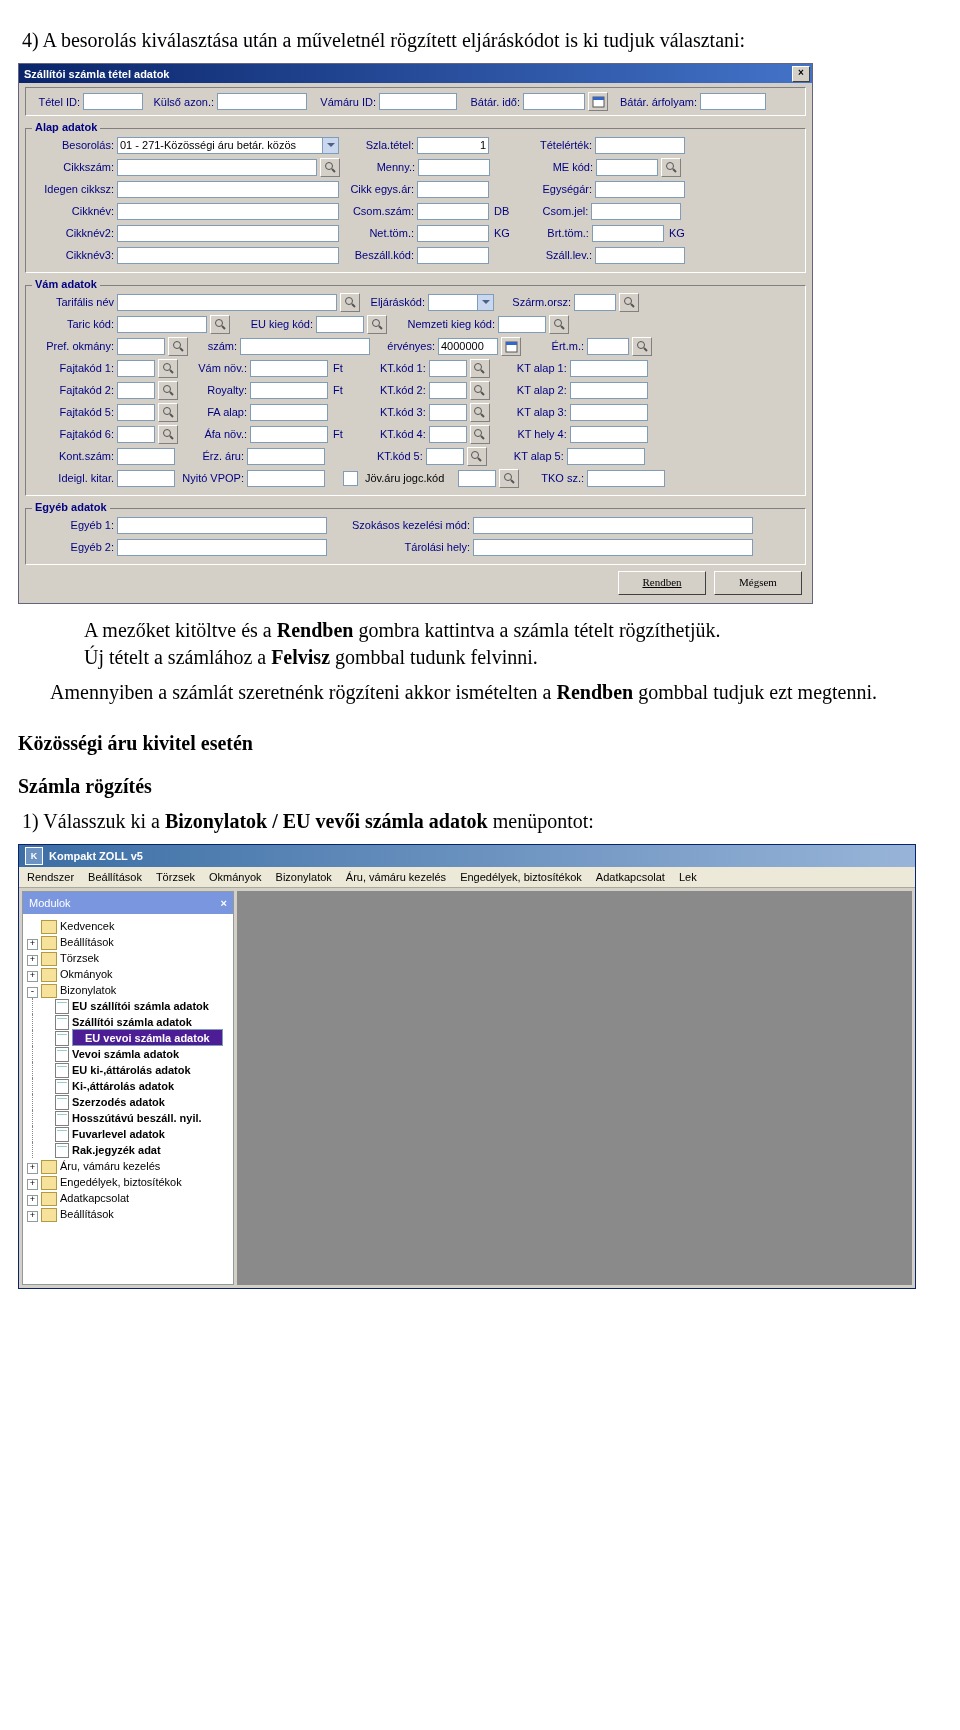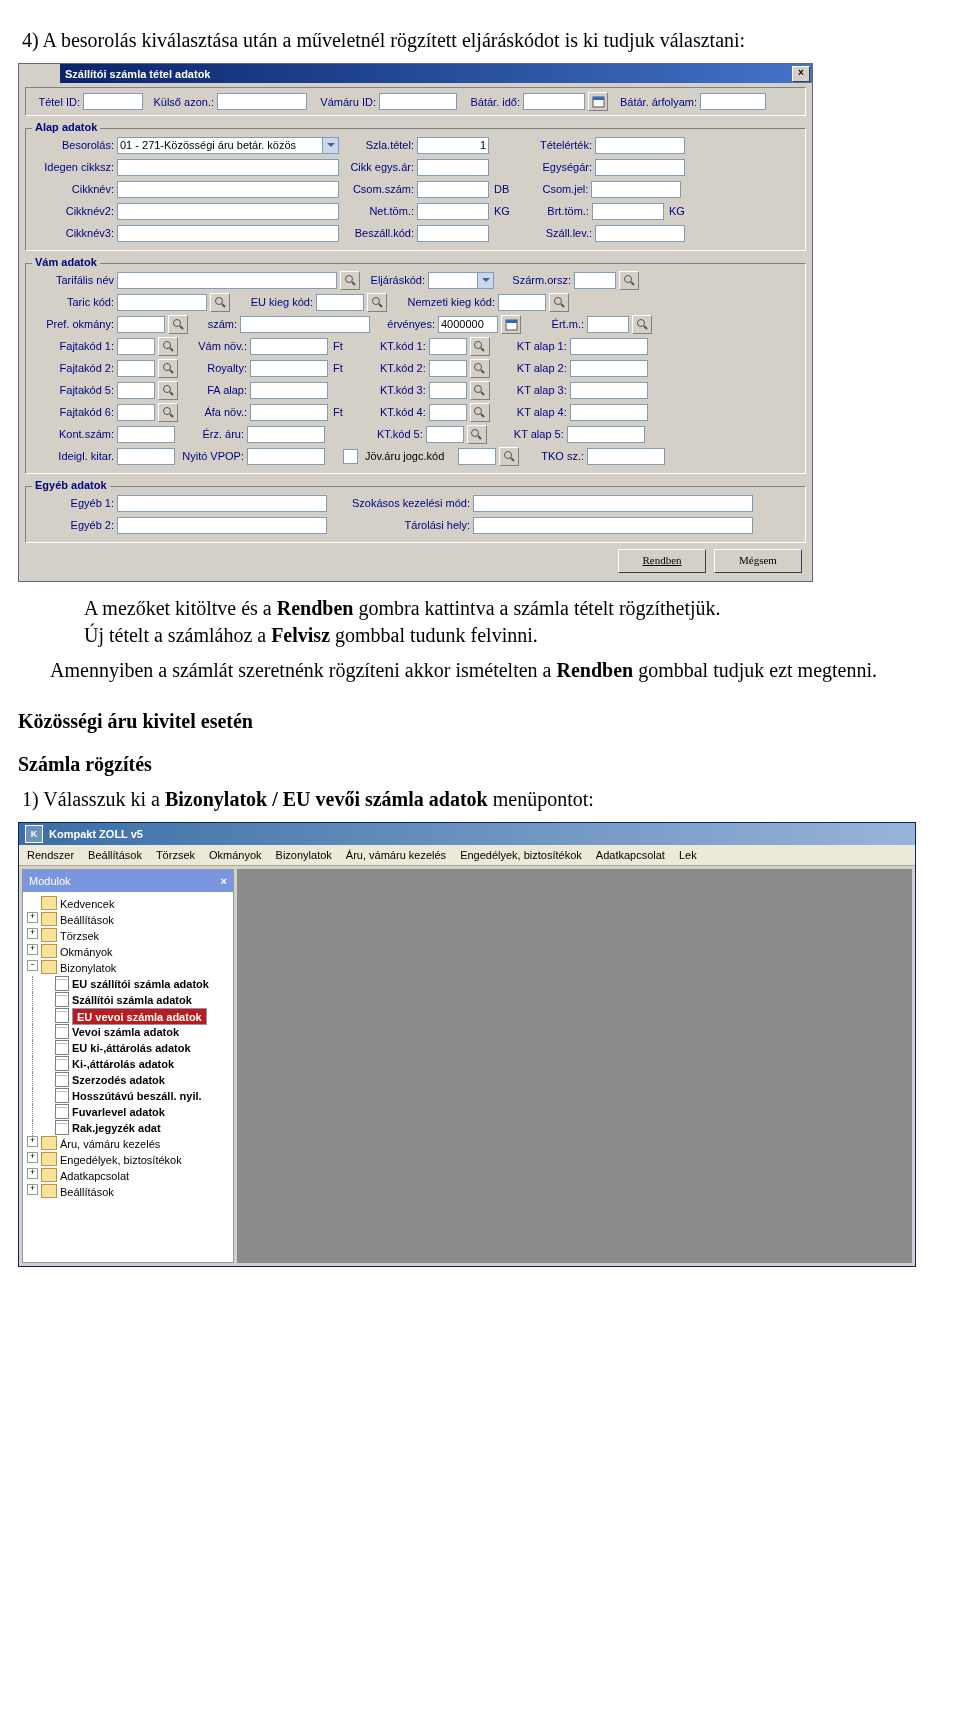--- a/index.html
+++ b/index.html
@@ -29,21 +29,20 @@
   }
   .titlebar {
     height: 19px;
     background: linear-gradient(90deg, #0a246a, #4373c8);
     color: #fff;
     display: flex;
     align-items: center;
     padding: 0 2px 0 5px;
     font-weight: bold;
     font-size: 11px;
-    margin-left: 41px;
   }
   .titlebar .tspace { flex: 1; }
   .titlebar .closebtn {
     width: 16px; height: 14px;
     background: #d4d0c8;
     border: 1px solid #fff;
     border-right-color: #404040; border-bottom-color: #404040;
     color: #000; text-align: center; line-height: 12px;
     font-family: Arial; font-weight: bold; font-size: 10px;
   }
@@ -161,30 +160,30 @@
     width:210px;background:#fff;border:1px solid #919b9c;margin:3px;
     display:flex;flex-direction:column;
   }
   .modtitle{
     background:#7a96df;color:#fff;height:22px;display:flex;align-items:center;
     padding:0 6px;font-size:11px;
   }
   .modtitle .sp{flex:1;}
   .modtitle .xbtn{color:#fff;font-family:Arial;font-weight:bold;}
   .tree{padding:4px 4px;font-size:11px;color:#000;line-height:16px;overflow:hidden;}
-  .tree .item{display:flex;align-items:flex-start;gap:3px;height:16px;white-space:nowrap;}
+  .tree .item{display:flex;align-items:flex-end;gap:3px;height:16px;white-space:nowrap;}
   .tree .exp{width:9px;height:9px;border:1px solid #919b9c;display:inline-flex;align-items:center;justify-content:center;font-size:9px;line-height:7px;font-family:Courier;}
   .tree .sp9{display:inline-block;width:11px;}
   .tree .folder{width:14px;height:12px;background:#f7e29c;border:1px solid #b29b3e;display:inline-block;}
   .tree .doc{width:12px;height:13px;background:#fff;border:1px solid #7f7f7f;display:inline-block;position:relative;}
   .tree .doc::before{content:"";position:absolute;left:1px;top:2px;right:1px;height:1px;background:#9cc;}
   .tree .vline{display:inline-block;width:11px;height:16px;position:relative;}
   .tree .vline::before{content:"";position:absolute;left:5px;top:0;bottom:0;border-left:1px dotted #888;}
   .tree .b{font-weight:bold;}
-  .tree .sel{background:#b91c1c;color:#fff;padding:0 4px;}
+  .tree .sel{background:#4c1d95;color:#fff;padding:0 12px;}
   .content{flex:1;background:#8a8a8a;margin:3px 3px 3px 0;}
 </style>
 </head>
 <body>
 
 <p class="body-text numlist">
   <span>4)</span>
   <span>A besorolás kiválasztása után a műveletnél rögzített eljáráskódot is ki tudjuk választani:</span>
 </p>
 
@@ -225,20 +224,40 @@
         <span class="sel" style="width:222px">
           <span>01 - 271-Közösségi áru betár. közös</span>
           <span class="arrow"></span>
         </span>
         <span class="lbl" style="width:72px">Szla.tétel:</span>
         <input class="inp" style="width: 72px; text-align: right;" value="1">
         <span class="lbl" style="width:100px">Tételérték:</span>
         <input class="inp" style="width: 90px;">
       </div>
 
+      <div class="row">
+        <span class="lbl" style="width:82px">Cikkszám:</span>
+        <input class="inp" style="width: 200px;">
+        <span class="iconbtn">
+            <svg viewBox="0 0 13 13">
+              <circle cx="5" cy="5" r="3.5" fill="none" stroke="#555"></circle>
+              <line x1="8" y1="8" x2="11" y2="11" stroke="#555" stroke-width="2"></line>
+            </svg>
+          </span>
+        <span class="lbl" style="width:72px">Menny.:</span>
+        <input class="inp" style="width: 72px;">
+        <span class="lbl" style="width:100px">ME kód:</span>
+        <input class="inp" style="width: 62px;">
+        <span class="iconbtn">
+            <svg viewBox="0 0 13 13">
+              <circle cx="5" cy="5" r="3.5" fill="none" stroke="#555"></circle>
+              <line x1="8" y1="8" x2="11" y2="11" stroke="#555" stroke-width="2"></line>
+            </svg>
+          </span>
+      </div>
 
       <div class="row">
         <span class="lbl" style="width:82px">Idegen cikksz:</span>
         <input class="inp" style="width: 222px;">
         <span class="lbl" style="width:72px">Cikk egys.ár:</span>
         <input class="inp" style="width: 72px;">
         <span class="lbl" style="width:100px">Egységár:</span>
         <input class="inp" style="width: 90px;">
       </div>
 
@@ -442,21 +461,21 @@
         <input class="inp" style="width: 78px;">
         <span class="unit">Ft</span>
         <span class="lbl" style="width:78px">KT.kód 4:</span>
         <input class="inp" style="width: 38px;">
         <span class="iconbtn">
             <svg viewBox="0 0 13 13">
               <circle cx="5" cy="5" r="3.5" fill="none" stroke="#555"></circle>
               <line x1="8" y1="8" x2="11" y2="11" stroke="#555" stroke-width="2"></line>
             </svg>
           </span>
-        <span class="lbl" style="width:74px">KT alap 4:</span>
+        <span class="lbl" style="width:74px">KT hely 4:</span>
         <input class="inp" style="width: 78px;">
       </div>
 
       <div class="row">
         <span class="lbl" style="width:82px">Kont.szám:</span>
         <input class="inp" style="width: 58px;">
         <span class="lbl" style="width:66px">Érz. áru:</span>
         <input class="inp" style="width: 78px;">
         <span class="unit" style="visibility:hidden">Ft</span>
         <span class="lbl" style="width:78px">KT.kód 5:</span>

